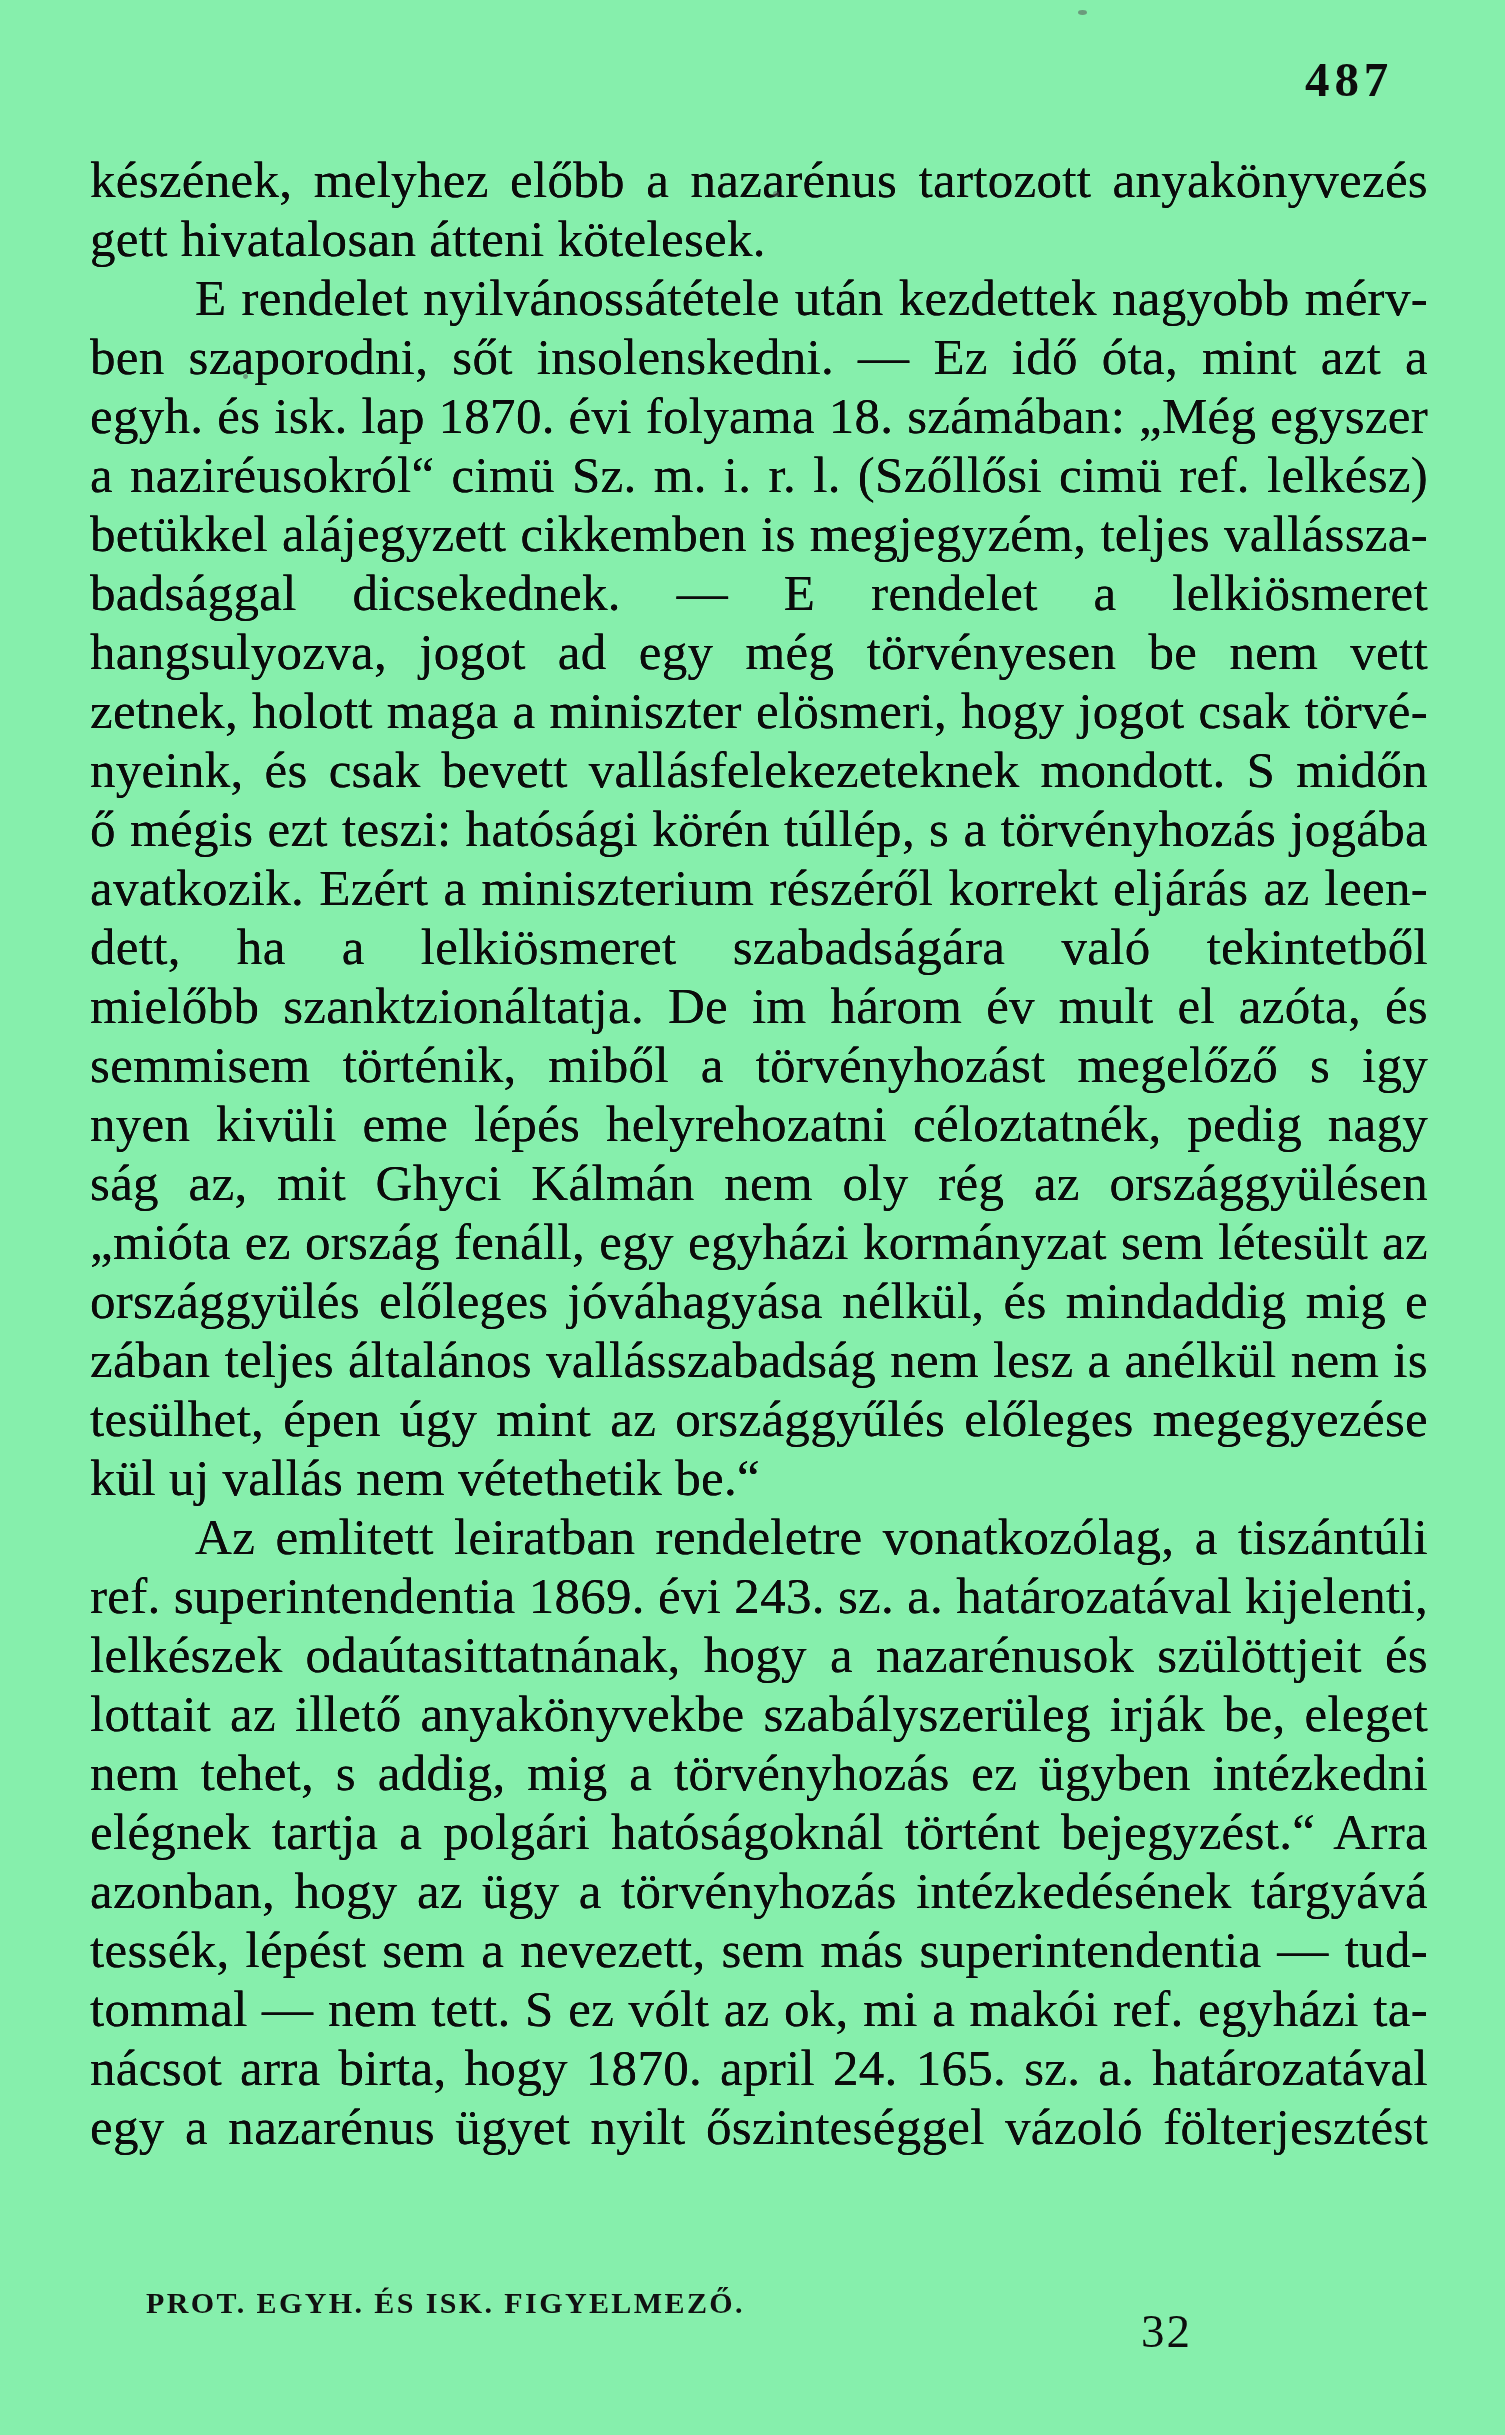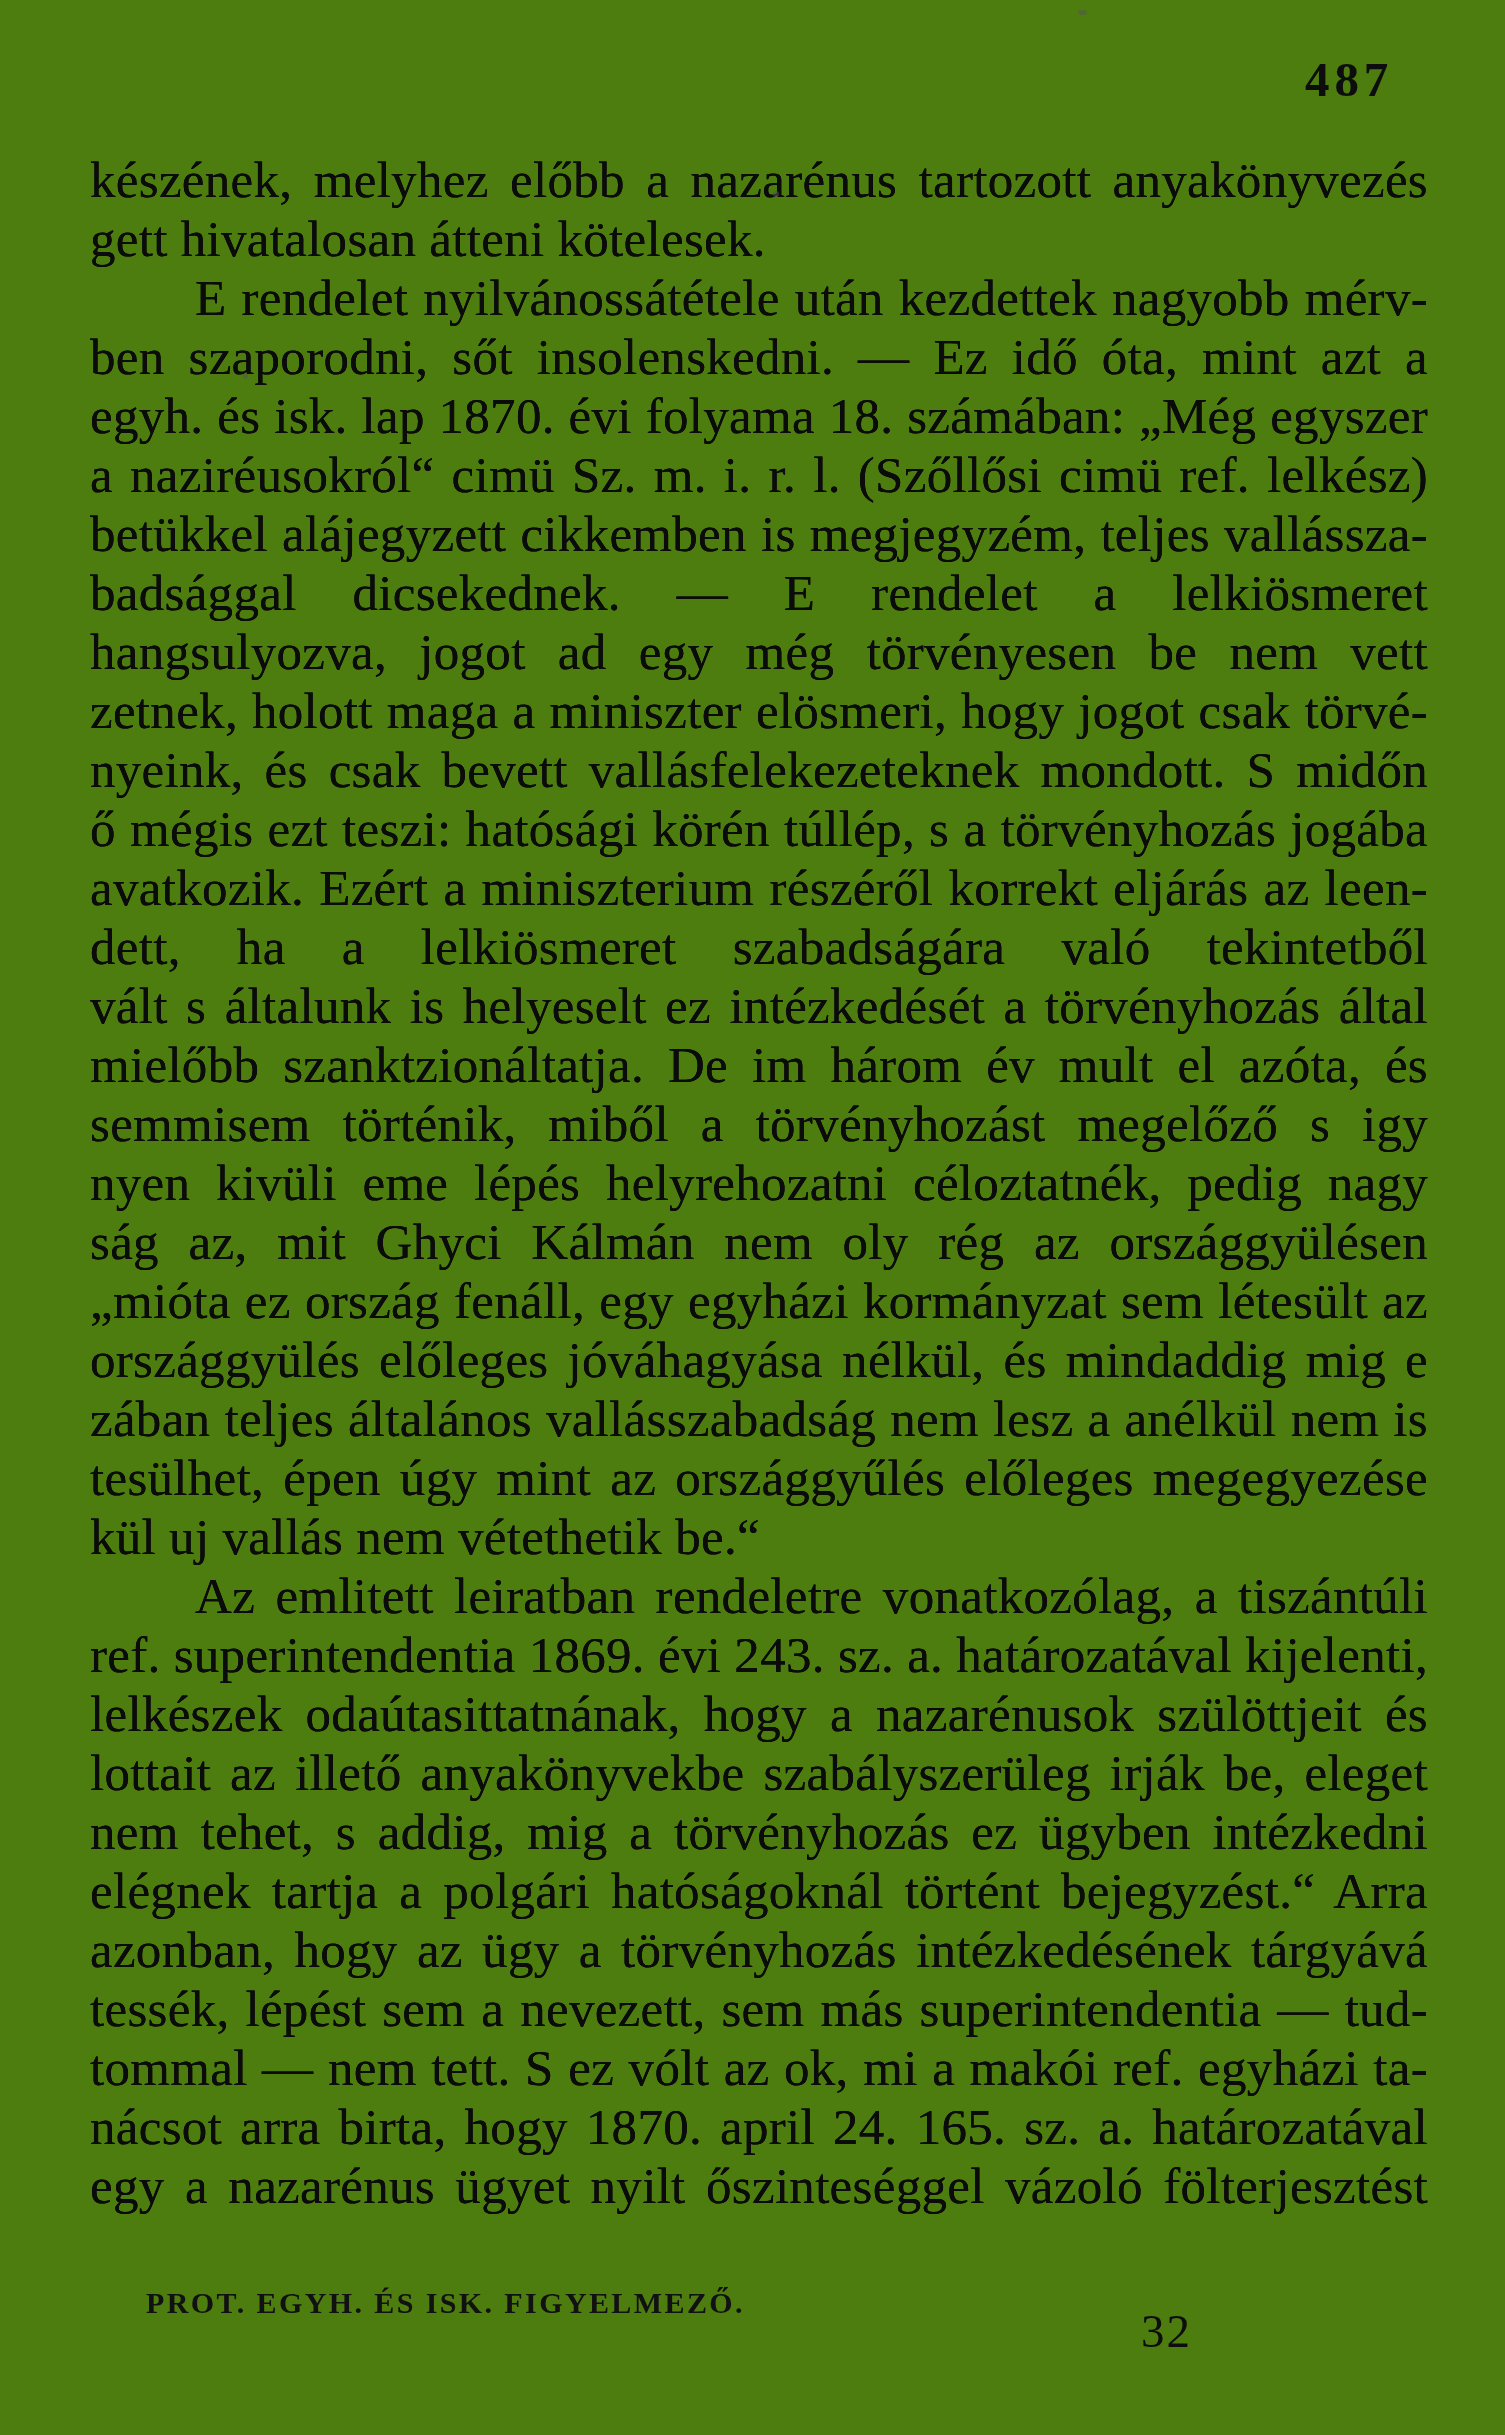--- a/index.html
+++ b/index.html
@@ -4,21 +4,21 @@
 <style>
   html, body {
     margin: 0;
     padding: 0;
     background: #ffffff;
   }
   .page {
     position: relative;
     width: 1506px;
     height: 2435px;
-    background: #4d7c0f;
+    background: #86efac;
     font-family: "Liberation Serif", "DejaVu Serif", serif;
     color: #0a0a0a;
     overflow: hidden;
   }
   .page-number {
     position: absolute;
     top: 51px;
     left: 1305px;
     font-size: 49px;
     letter-spacing: 4.9px;
@@ -93,21 +93,20 @@
       <div class="line just">egyh. és isk. lap 1870. évi folyama 18. számában: „Még egyszer</div>
       <div class="line just">a naziréusokról“ cimü Sz. m. i. r. l. (Szőllősi cimü ref. lelkész)</div>
       <div class="line just">betükkel alájegyzett cikkemben is megjegyzém, teljes vallássza-</div>
       <div class="line just">badsággal dicsekednek. — E rendelet a lelkiösmeret szabadságát</div>
       <div class="line just">hangsulyozva, jogot ad egy még törvényesen be nem vett feleke-</div>
       <div class="line just">zetnek, holott maga a miniszter elösmeri, hogy jogot csak törvé-</div>
       <div class="line just">nyeink, és csak bevett vallásfelekezeteknek mondott. S midőn hát</div>
       <div class="line just">ő mégis ezt teszi: hatósági körén túllép, s a törvényhozás jogába</div>
       <div class="line just">avatkozik. Ezért a miniszterium részéről korrekt eljárás az leen-</div>
       <div class="line just">dett, ha a lelkiösmeret szabadságára való tekintetből szükségessé</div>
-      <div class="line just">vált s általunk is helyeselt ez intézkedését a törvényhozás által</div>
       <div class="line just">mielőbb szanktzionáltatja. De im három év mult el azóta, és még</div>
       <div class="line just">semmisem történik, miből a törvényhozást megelőző s igy törvé-</div>
       <div class="line just">nyen kivüli eme lépés helyrehozatni céloztatnék, pedig nagy igaz-</div>
       <div class="line just">ság az, mit Ghyci Kálmán nem oly rég az országgyülésen mondott:</div>
       <div class="line just">„mióta ez ország fenáll, egy egyházi kormányzat sem létesült az</div>
       <div class="line just">országgyülés előleges jóváhagyása nélkül, és mindaddig mig e ha-</div>
       <div class="line just">zában teljes általános vallásszabadság nem lesz a anélkül nem is lé-</div>
       <div class="line just">tesülhet, épen úgy mint az országgyűlés előleges megegyezése nél-</div>
       <div class="line">kül uj vallás nem vétethetik be.“</div>
       <div class="line just indent">Az emlitett leiratban rendeletre vonatkozólag, a tiszántúli</div>

